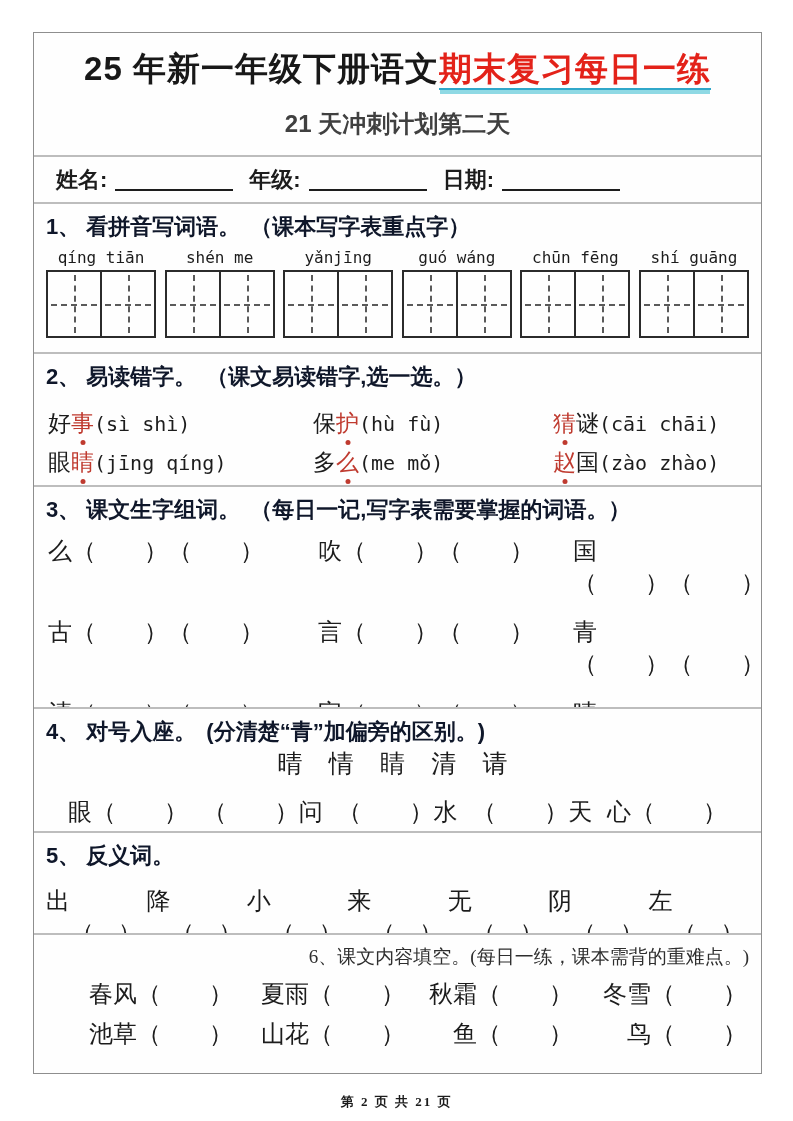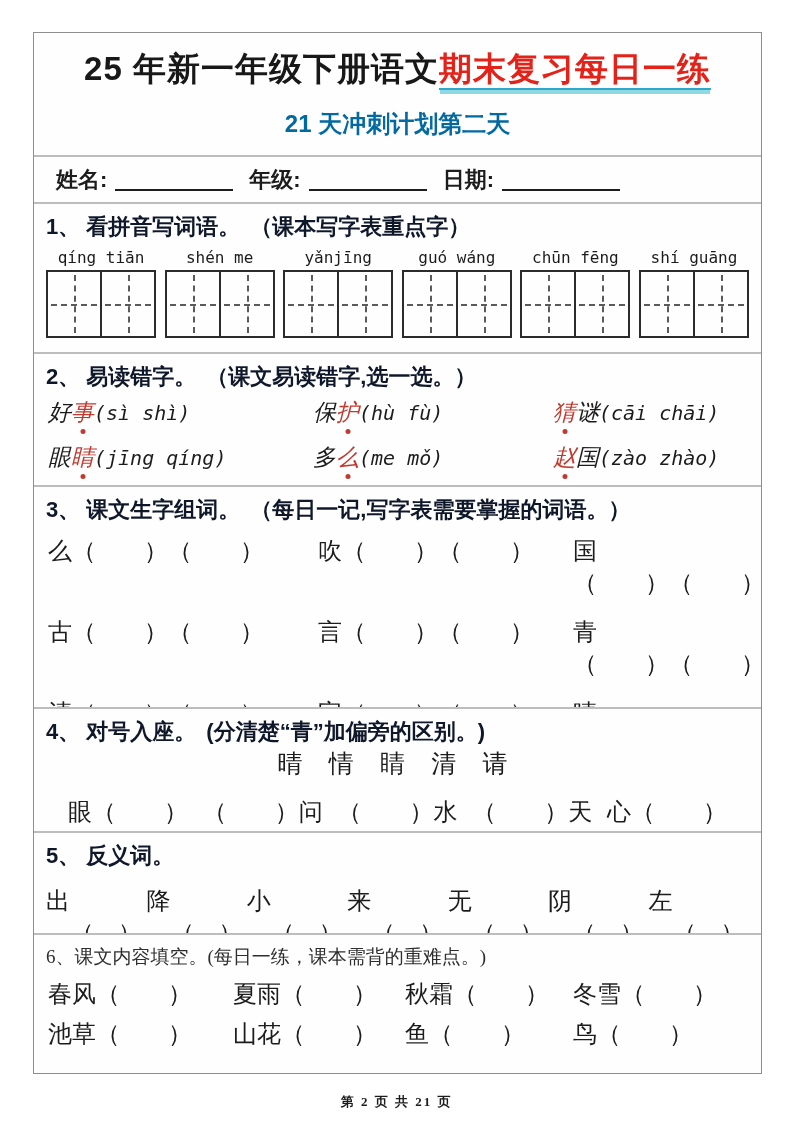--- a/index.html
+++ b/index.html
@@ -12,21 +12,21 @@
   .sec { border-top:2px solid #bdbdbd; padding:0 10px; overflow:hidden; }
   .sec:first-child { border-top:none; }
 
   
   .sec-header { height:122px; text-align:center; padding-top:14px; }
   .title { font-size:33px; font-weight:bold; font-family:"Liberation Sans", sans-serif;
            letter-spacing:1px; white-space:nowrap; }
   .title-black { color:#181818; }
   .title-red { color:#e32219; border-bottom:2px solid #2fa7c9;
                box-shadow:0 5px 0 -1px #8fd9e4; padding-bottom:1px; }
-  .subtitle { margin-top:16px; font-size:24px; font-weight:bold; color:#0369a1;
+  .subtitle { margin-top:16px; font-size:24px; font-weight:bold; color:#404040;
               font-family:"Liberation Sans", sans-serif; }
 
   
   .sec-info { height:47px; display:flex; align-items:center; padding:0 22px;
               font-size:22px; font-weight:600; font-family:"Liberation Sans", sans-serif; }
   .blank-line { border-bottom:2px solid #1d1d1d; width:118px; height:22px;
                 margin:0 16px 0 8px; }
 
   
   .h { color:#0f172a; font-weight:bold; font-family:"Liberation Sans", sans-serif;
@@ -42,22 +42,22 @@
   .wg-cells { display:flex; border:2px solid #2b2b2b; width:110px; height:68px; }
   .wg-cell { flex:1; position:relative; }
   .wg-cell + .wg-cell { border-left:2px solid #2b2b2b; }
   .wg-cell::before { content:""; position:absolute; left:50%; top:3px; bottom:3px;
                      border-left:2px dashed #5a5a5a; }
   .wg-cell::after { content:""; position:absolute; top:50%; left:3px; right:3px;
                     border-top:2px dashed #5a5a5a; }
 
   
   .sec-2 { height:133px; }
-  .s2-grid { display:grid; grid-template-columns:265px 240px 1fr; row-gap:14px;
-             font-size:23px; margin-top:5px; padding:0 4px;font-style:italic; }
+  .s2-grid { display:grid; grid-template-columns:265px 240px 1fr; row-gap:8px;
+             font-size:23px; margin-top:16px; padding:0 4px; }
   .red { color:#bf3a2f; }
   .em { position:relative; display:inline-block; }
   .em::after { content:""; position:absolute; left:50%; transform:translateX(-50%);
                bottom:-6px; width:5px; height:5px; border-radius:50%; background:#bf3a2f; }
   .pinyin-paren { font-family:"DejaVu Sans Mono", monospace; font-size:20px; }
 
   
   .sec-3 { height:222px; }
   .s3-grid { display:grid; grid-template-columns:270px 255px 1fr; row-gap:17px;
              font-size:24px; margin-top:10px; padding:0 4px; }
@@ -68,21 +68,21 @@
   .char-bank { text-align:center; font-size:25px; letter-spacing:10px; }
   .s4-row { display:flex; justify-content:space-between; padding:0 24px;
             font-size:24px; margin-top:16px; }
 
   
   .sec-5 { height:102px; }
   .s5-row { display:flex; justify-content:space-between; font-size:24px;
             margin-top:14px; padding:0 2px; }
 
   
-  .sec-6 { height:120px; }
+  .sec-6 { height:120px;text-align:right; }
   .h6 { font-size:19px; color:#2e2e2e; padding:9px 2px 0; font-weight:normal; }
   .s6-grid { display:grid; grid-template-columns:185px 172px 168px 1fr; row-gap:8px;
              font-size:24px; margin-top:8px; padding:0 4px; }
 
   
   .footer { position:absolute; left:0; bottom:10px; width:100%; text-align:center;
             font-size:13px; font-weight:bold; letter-spacing:2px; }
 </style>
 </head>
 <body>

